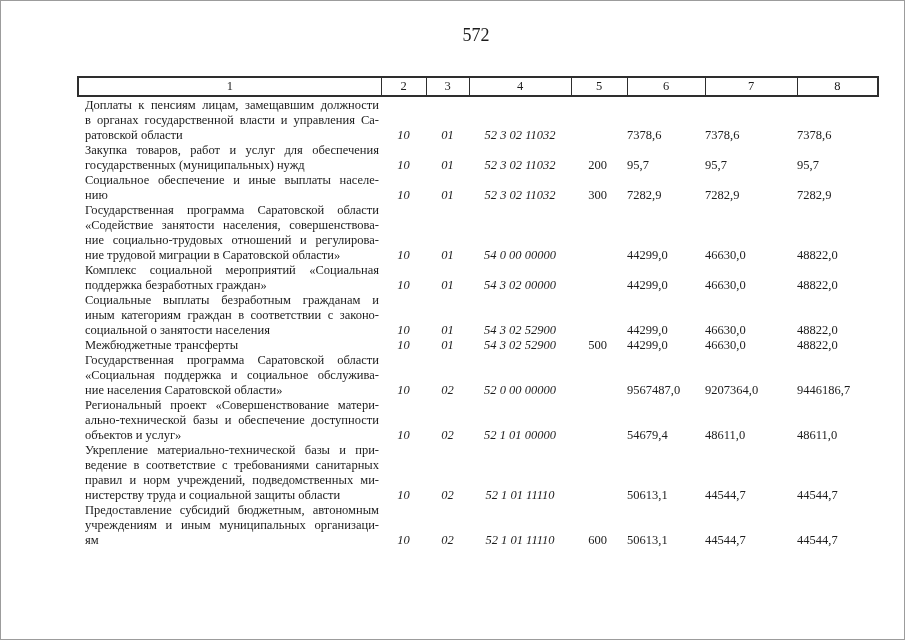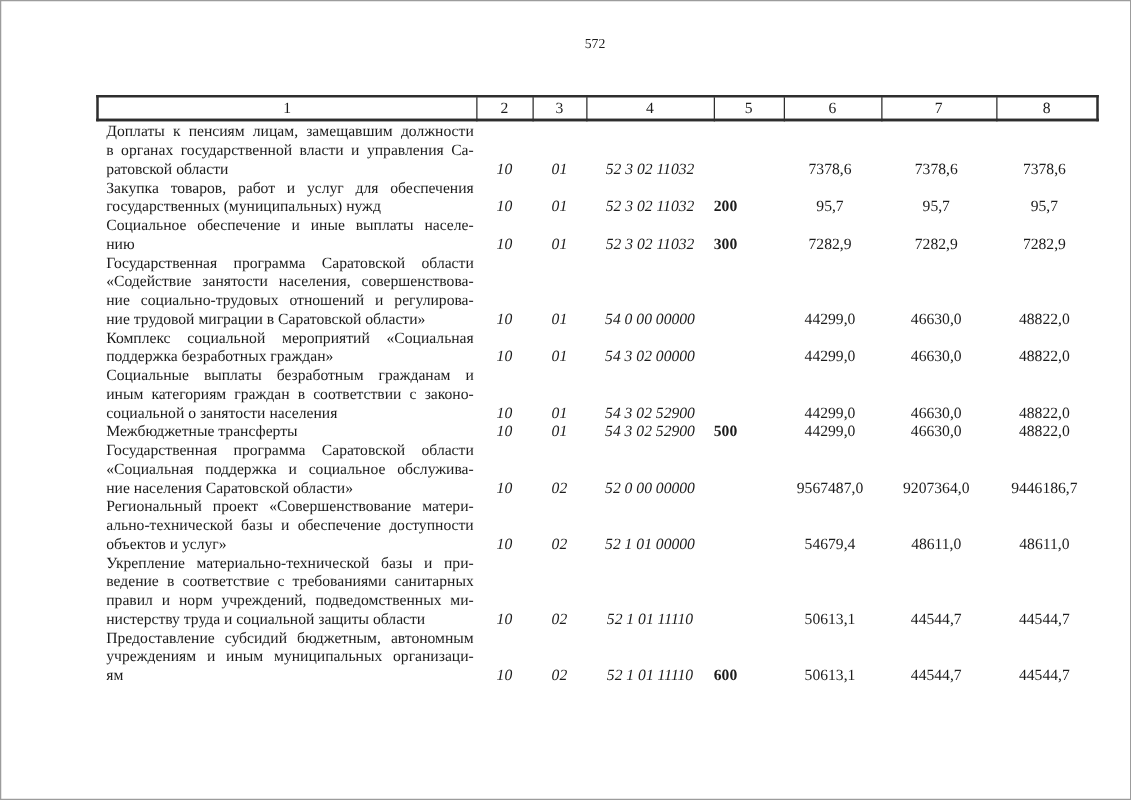--- a/index.html
+++ b/index.html
@@ -10,21 +10,21 @@
     background: #ffffff;
     border: 1px solid #9c9c9c;
     font-family: "Liberation Serif", "DejaVu Serif", serif;
     color: #1c1c1c;
     overflow: hidden;
   }
   .page-number {
     margin: 27px 0 0 76px;
     width: 798px;
     text-align: center;
-    font-size: 11px;
+    font-size: 18px;
     line-height: 15px;
   }
   table.budget-table {
     margin: 33px 0 0 76px;
     width: 800px;
     border-collapse: collapse;
     table-layout: fixed;
   }
   thead tr { border: 2px solid #2e2e2e; }
   thead td {
@@ -44,22 +44,22 @@
   tbody tr:first-child td { padding-top: 1px; }
   td.c1 { padding-left: 7px; padding-right: 2px; margin-top: 36px; }
   .l {
     text-align: justify;
     text-align-last: justify;
     white-space: nowrap;
     overflow: hidden;
   }
   .l.last { text-align-last: left; }
   td.c2, td.c3, td.c4 { text-align: center; font-style: italic; }
-  td.c5 { text-align: left; padding-right: 3px; font-weight: bold; }
-  td.num { text-align: center; padding-right: 4px; }
+  td.c5 { text-align: center; padding-right: 3px; }
+  td.num { text-align: left; padding-right: 4px; }
 </style>
 </head>
 <body>
 
 <div class="page-number">572</div>
 
 <table class="budget-table">
   <colgroup>
     <col style="width:303px">
     <col style="width:45px">

